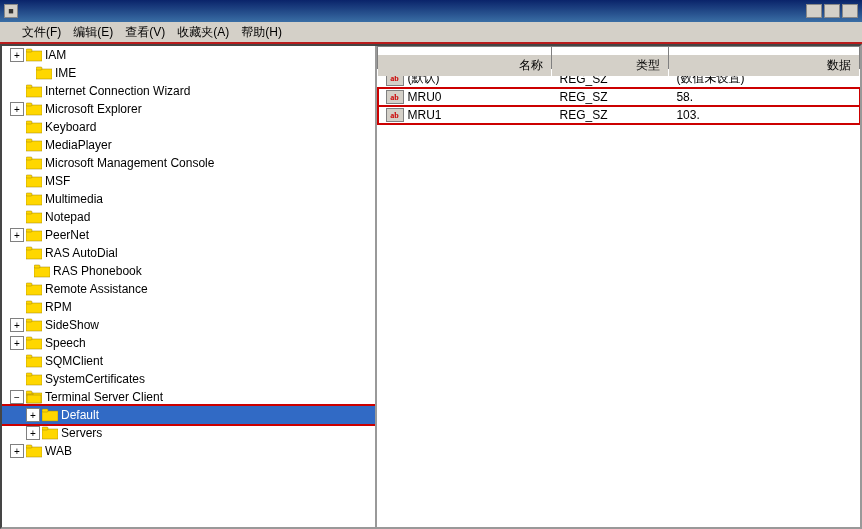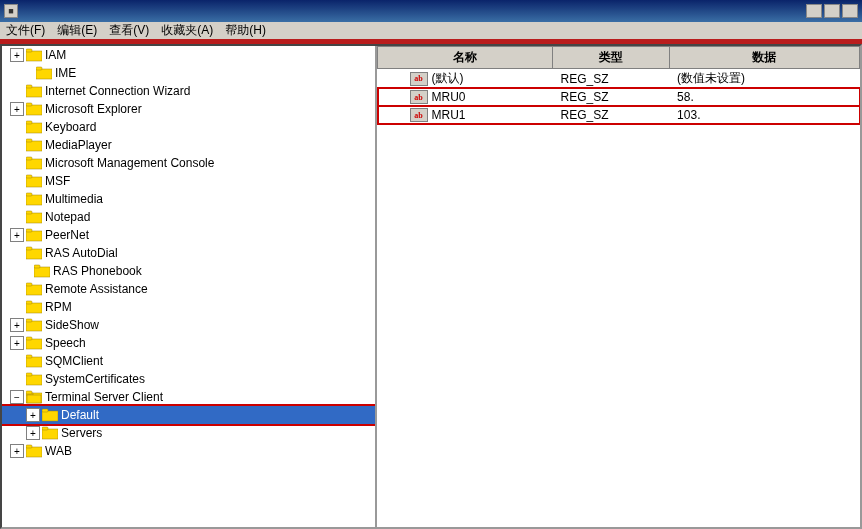--- a/index.html
+++ b/index.html
@@ -54,22 +54,22 @@
       color: #000;
       cursor: pointer;
     }
 
     
     .menu-bar {
       background: #d4d0c8;
       height: 22px;
       display: flex;
       align-items: center;
-      padding: 0 0;
-      border-bottom: 5px solid #b91c1c;
+      padding: 0 16px;
+      border-bottom: 2px solid #b91c1c;
     }
     .menu-item {
       padding: 2px 6px;
       font-size: 12px;
       color: #000;
       cursor: pointer;
     }
 
     
     .main-area {
@@ -156,25 +156,25 @@
     
     .reg-table {
       width: 100%;
       border-collapse: collapse;
       font-size: 12px;
     }
     .reg-table th {
       background: #d4d0c8;
       border: 1px solid #808080;
       padding: 2px 8px;
-      text-align: center;
-      font-weight: bold;
+      text-align: right;
+      font-weight: normal;
       height: 18px;
       position: sticky;
-      top: 0;
+      top: 8px;
     }
     .reg-table td {
       border: none;
       padding: 1px 8px;
       height: 18px;
       vertical-align: middle;
     }
     .reg-table tr {
       border: none;
     }
@@ -186,21 +186,20 @@
       width: 18px;
       height: 14px;
       background: #d4d0c8;
       border: 1px solid #808080;
       font-size: 8px;
       font-weight: bold;
       color: #cc0000;
       font-family: serif;
       margin-right: 4px;
       flex-shrink: 0;
-      margin-left: 24px;
     }
 
     .name-cell {
       display: flex;
       align-items: center;
       white-space: nowrap;
     }
 
     .col-name { width: 180px; }
     .col-type { width: 120px; }

